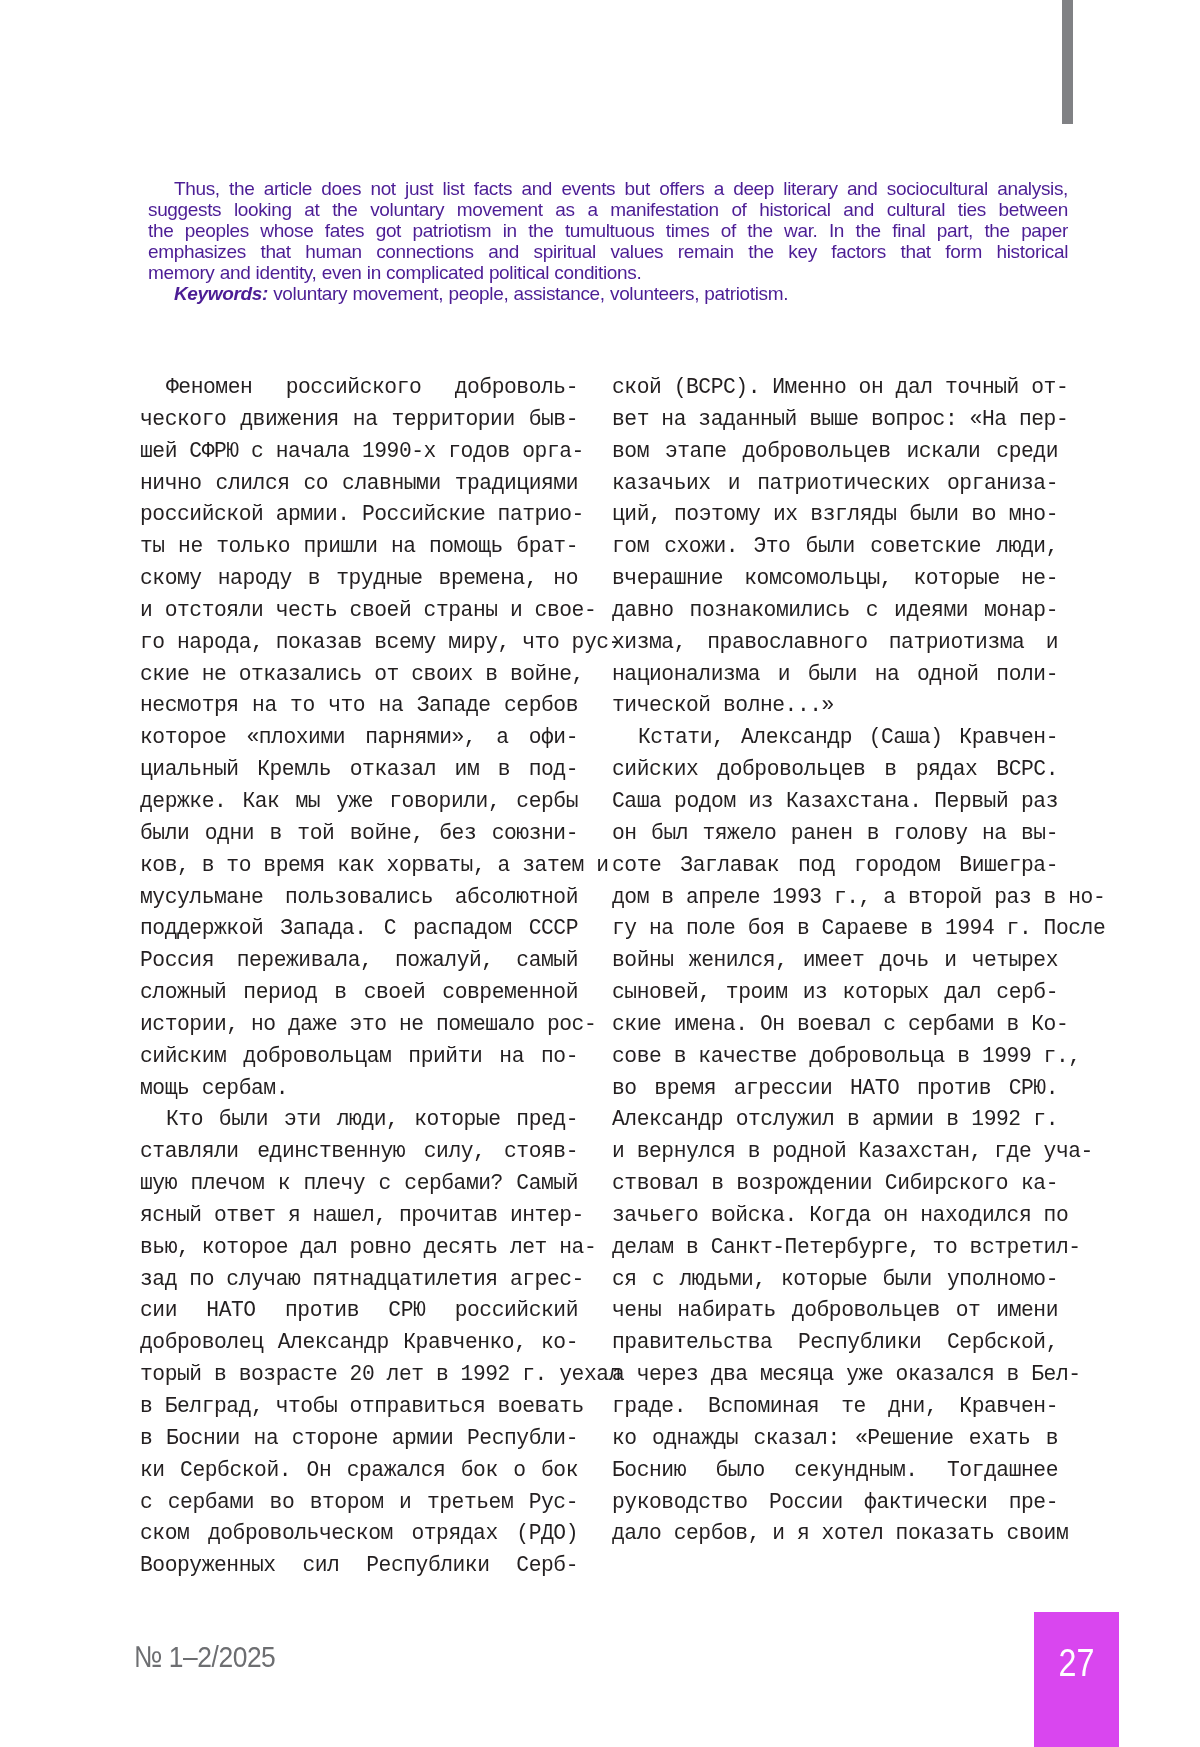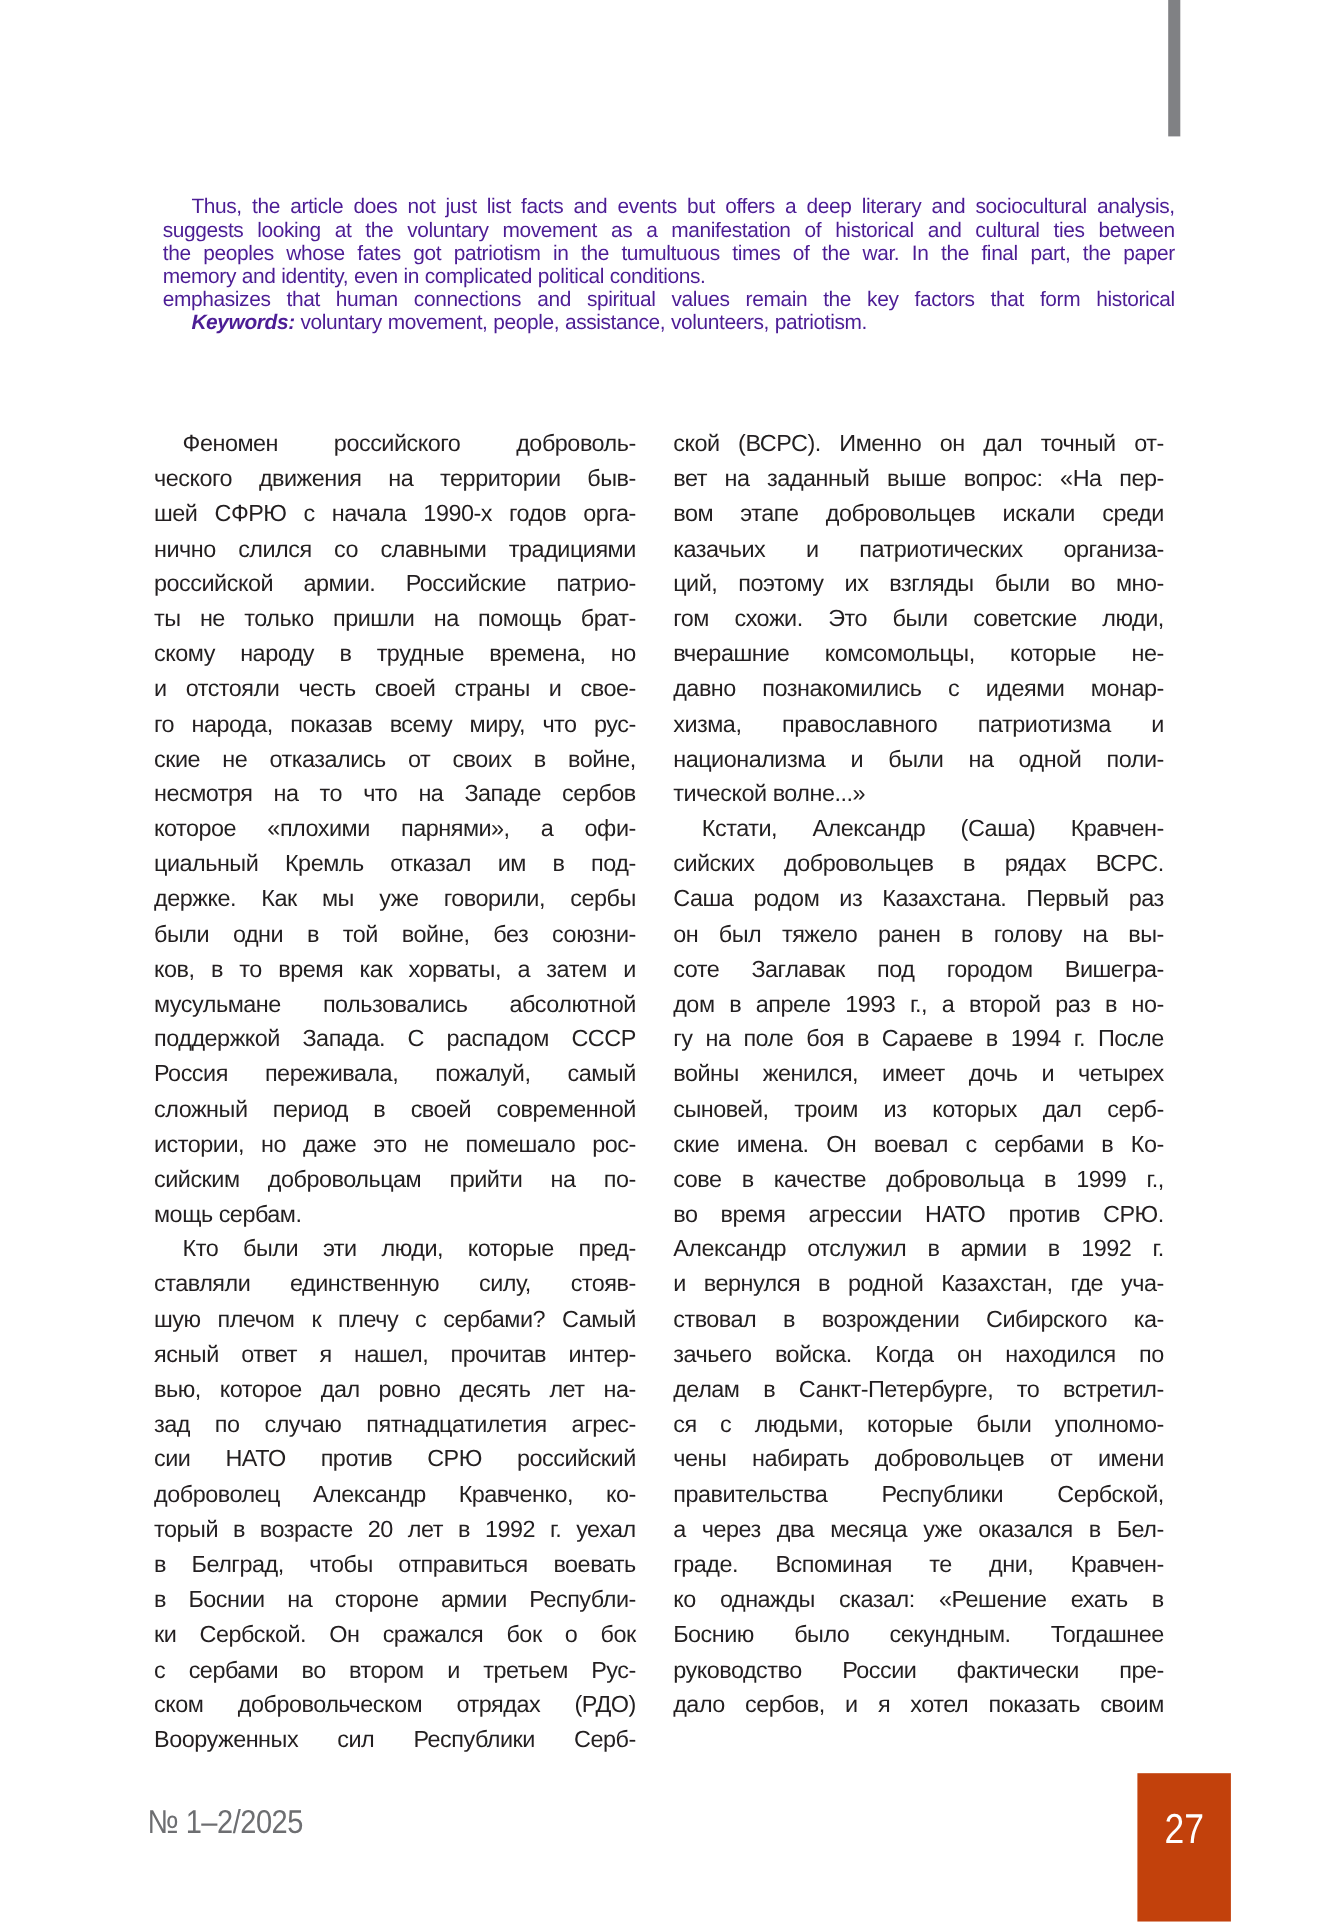--- a/index.html
+++ b/index.html
@@ -6,45 +6,45 @@
   body { width: 1200px; height: 1747px; position: relative; overflow: hidden;
          font-family: "DejaVu Sans", sans-serif; color: #231f20; }
   .top-bar { position: absolute; left: 1062px; top: 0; width: 11px; height: 124px; background: #808184; }
   .abstract { position: absolute; left: 148px; top: 178px; width: 920px;
               font-family: "Liberation Sans", sans-serif; font-size: 19px; line-height: 21px;
               color: #4c1d95; letter-spacing: -0.35px; word-spacing: 0.3px; }
   .abstract .line { display: block; white-space: nowrap; text-align: justify; text-align-last: justify; }
   .abstract .line.last { text-align-last: left; }
   .abstract .indent { padding-left: 26px; }
   .kw-label { font-weight: bold; font-style: italic; }
-  .col { position: absolute; top: 388px; font-family: Liberation Sans, sans-serif;
+  .col { position: absolute; top: 372px; font-family: Liberation Mono, monospace;
          font-size: 21.3px; line-height: 31.85px; color: #231f20; letter-spacing: -0.45px; }
   .col-left { left: 140px; width: 438px; }
   .col-right { left: 612px; width: 446px; }
   .col .line { display: block; white-space: nowrap; text-align: justify; text-align-last: justify; }
   .col .line.end { text-align-last: left; }
   .col .line.indent { padding-left: 26px; }
   .issue { position: absolute; left: 134px; top: 1640px; font-family: "Liberation Sans", sans-serif;
            font-size: 30px; color: #6d6e71; letter-spacing: -0.5px; transform: scaleX(0.88); transform-origin: left; }
-  .page-box { position: absolute; left: 1034px; top: 1612px; width: 85px; height: 135px; background: #c2410c; }
+  .page-box { position: absolute; left: 1034px; top: 1612px; width: 85px; height: 135px; background: #d946ef; }
   .page-num { position: absolute; left: 0; top: 30px; width: 85px; text-align: center;
               font-family: "Liberation Sans", sans-serif; font-size: 38px; color: #ffffff;
               transform: scaleX(0.85); }
 </style>
 </head>
 <body>
 
 <div class="top-bar"></div>
 
 <div class="abstract">
   <span class="line indent">Thus, the article does not just list facts and events but offers a deep literary and sociocultural analysis,</span>
   <span class="line">suggests looking at the voluntary movement as a manifestation of historical and cultural ties between</span>
   <span class="line">the peoples whose fates got patriotism in the tumultuous times of the war. In the final part, the paper</span>
+  <span class="line">emphasizes that human connections and spiritual values remain the key factors that form historical</span>
   <span class="line last">memory and identity, even in complicated political conditions.</span>
-  <span class="line">emphasizes that human connections and spiritual values remain the key factors that form historical</span>
   <span class="line last indent"><span class="kw-label">Keywords:</span><span> voluntary movement, people, assistance, volunteers, patriotism.</span></span>
 </div>
 
 <div class="col col-left" id="col-left">
     <span class="line indent">Феномен российского доброволь-</span>
     <span class="line">ческого движения на территории быв-</span>
     <span class="line">шей СФРЮ с начала 1990-х годов орга-</span>
     <span class="line">нично слился со славными традициями</span>
     <span class="line">российской армии. Российские патрио-</span>
     <span class="line">ты не только пришли на помощь брат-</span>

